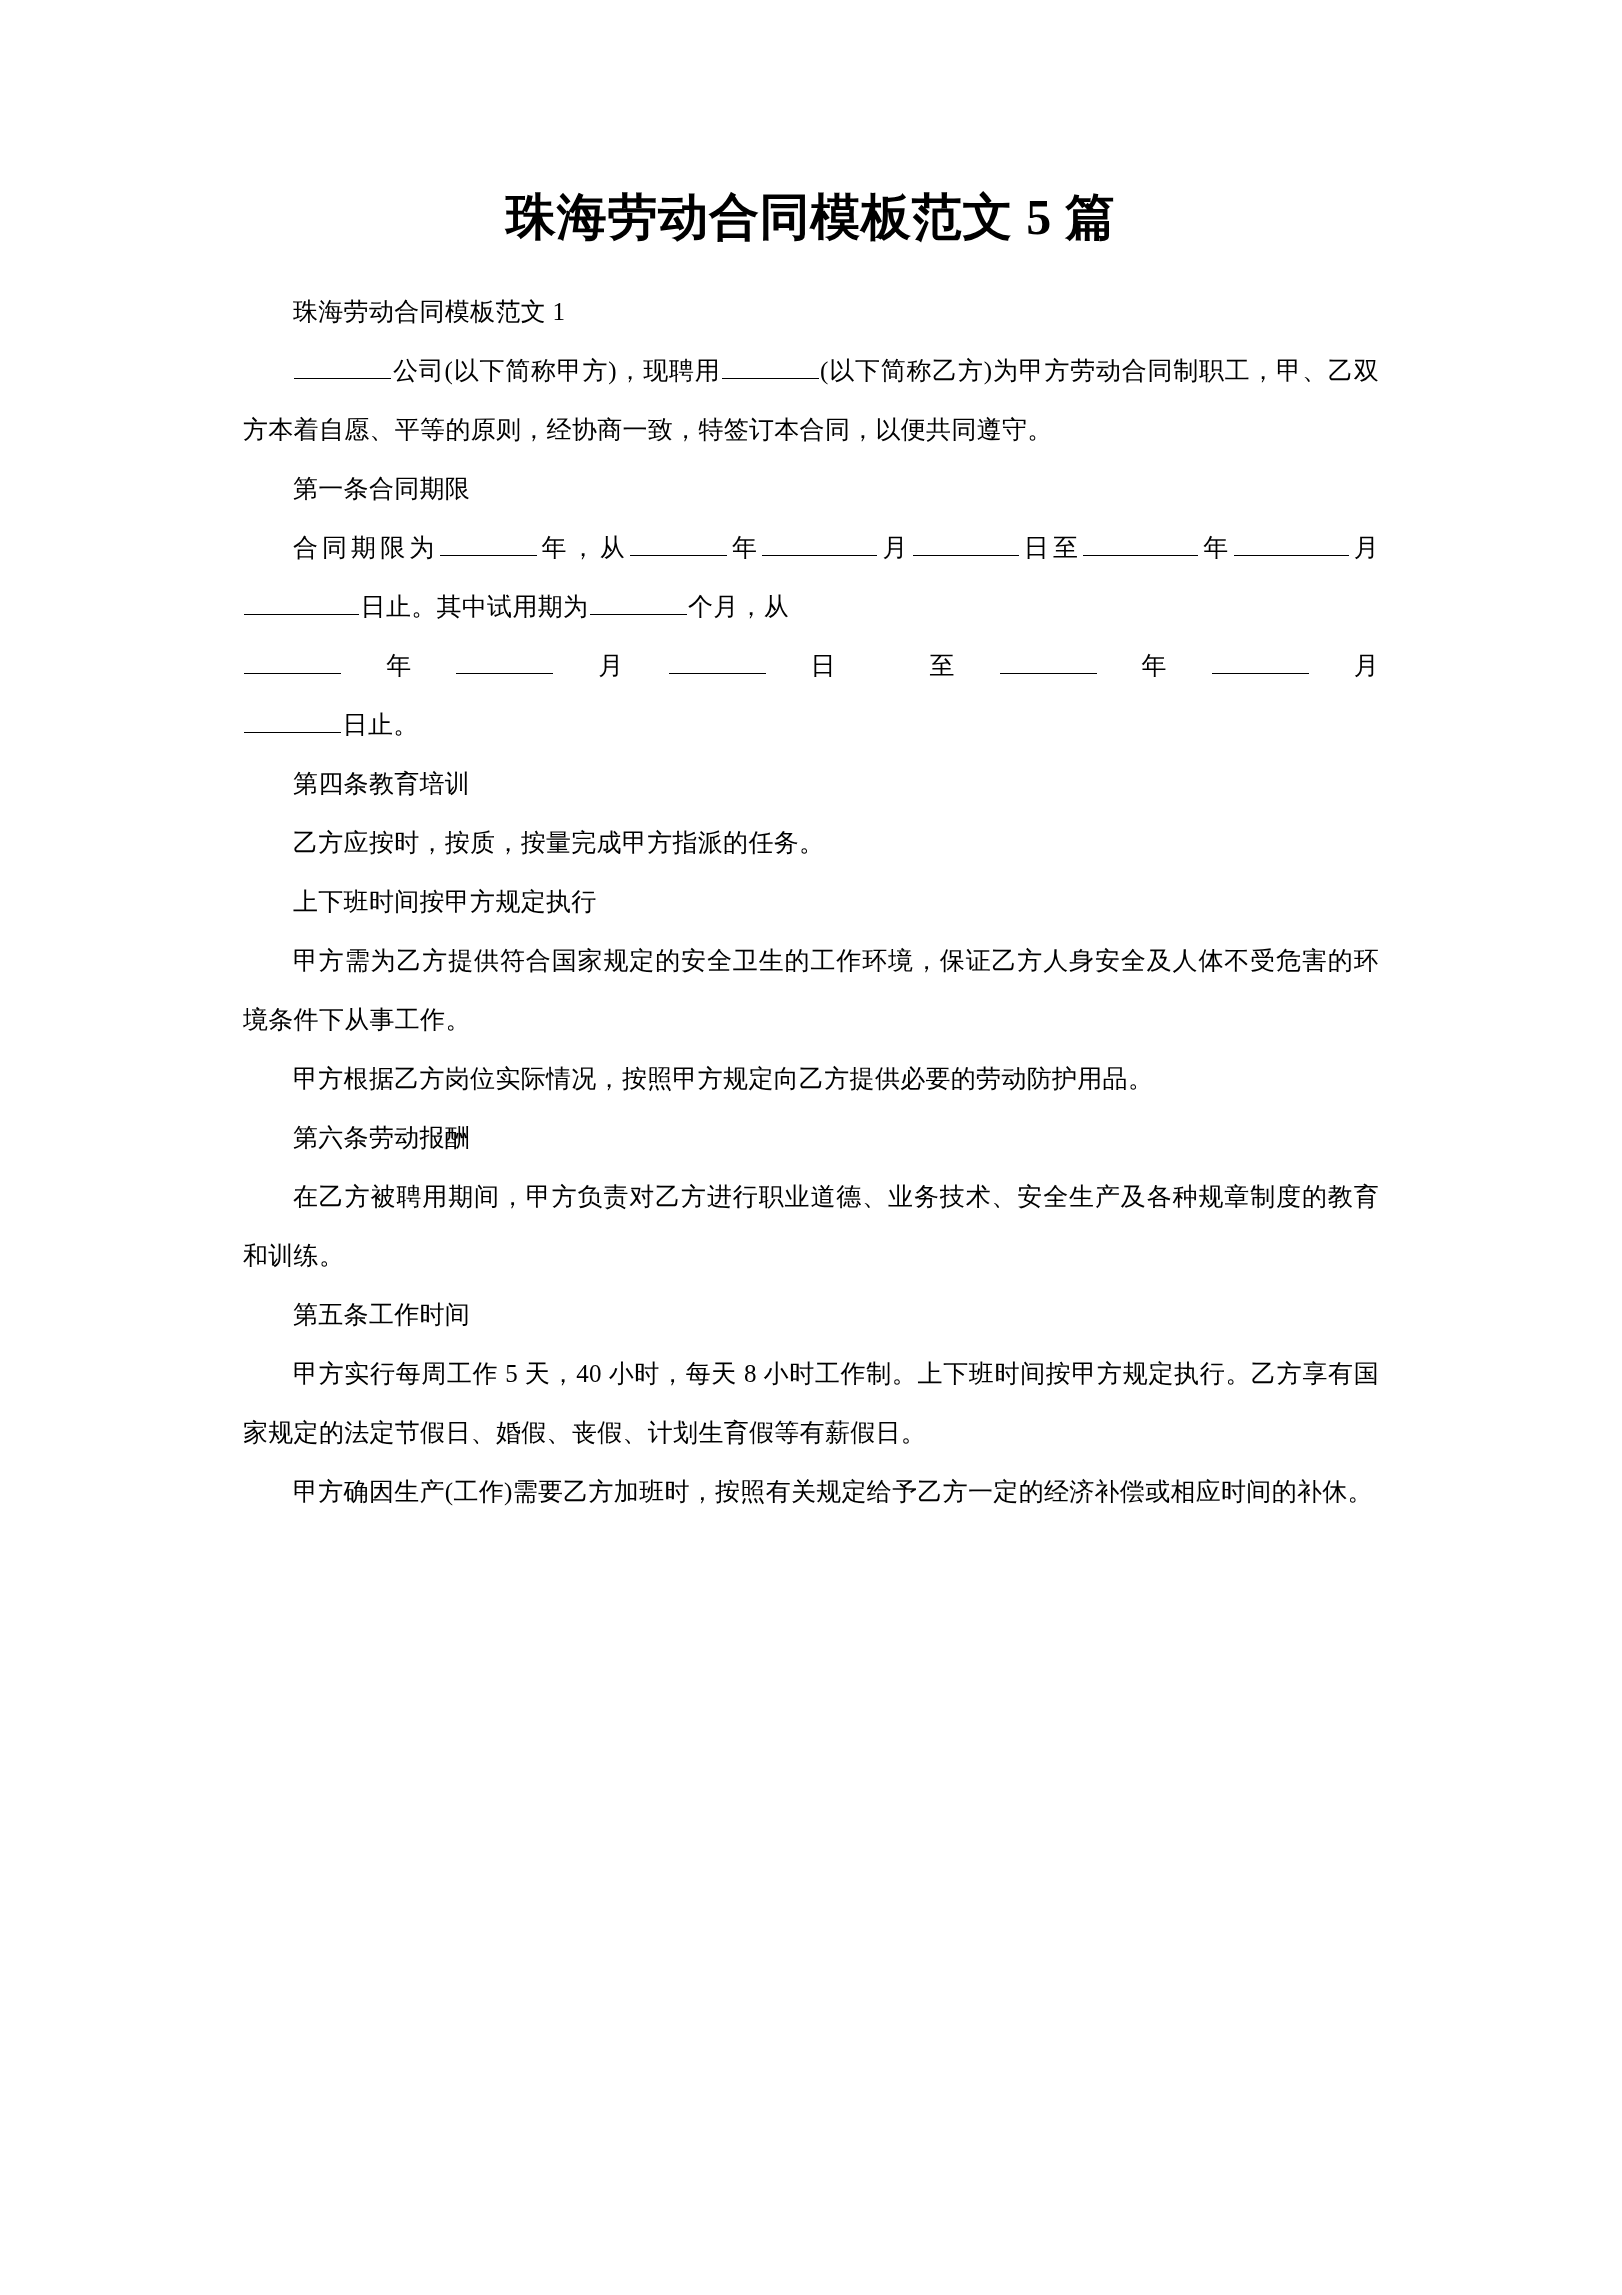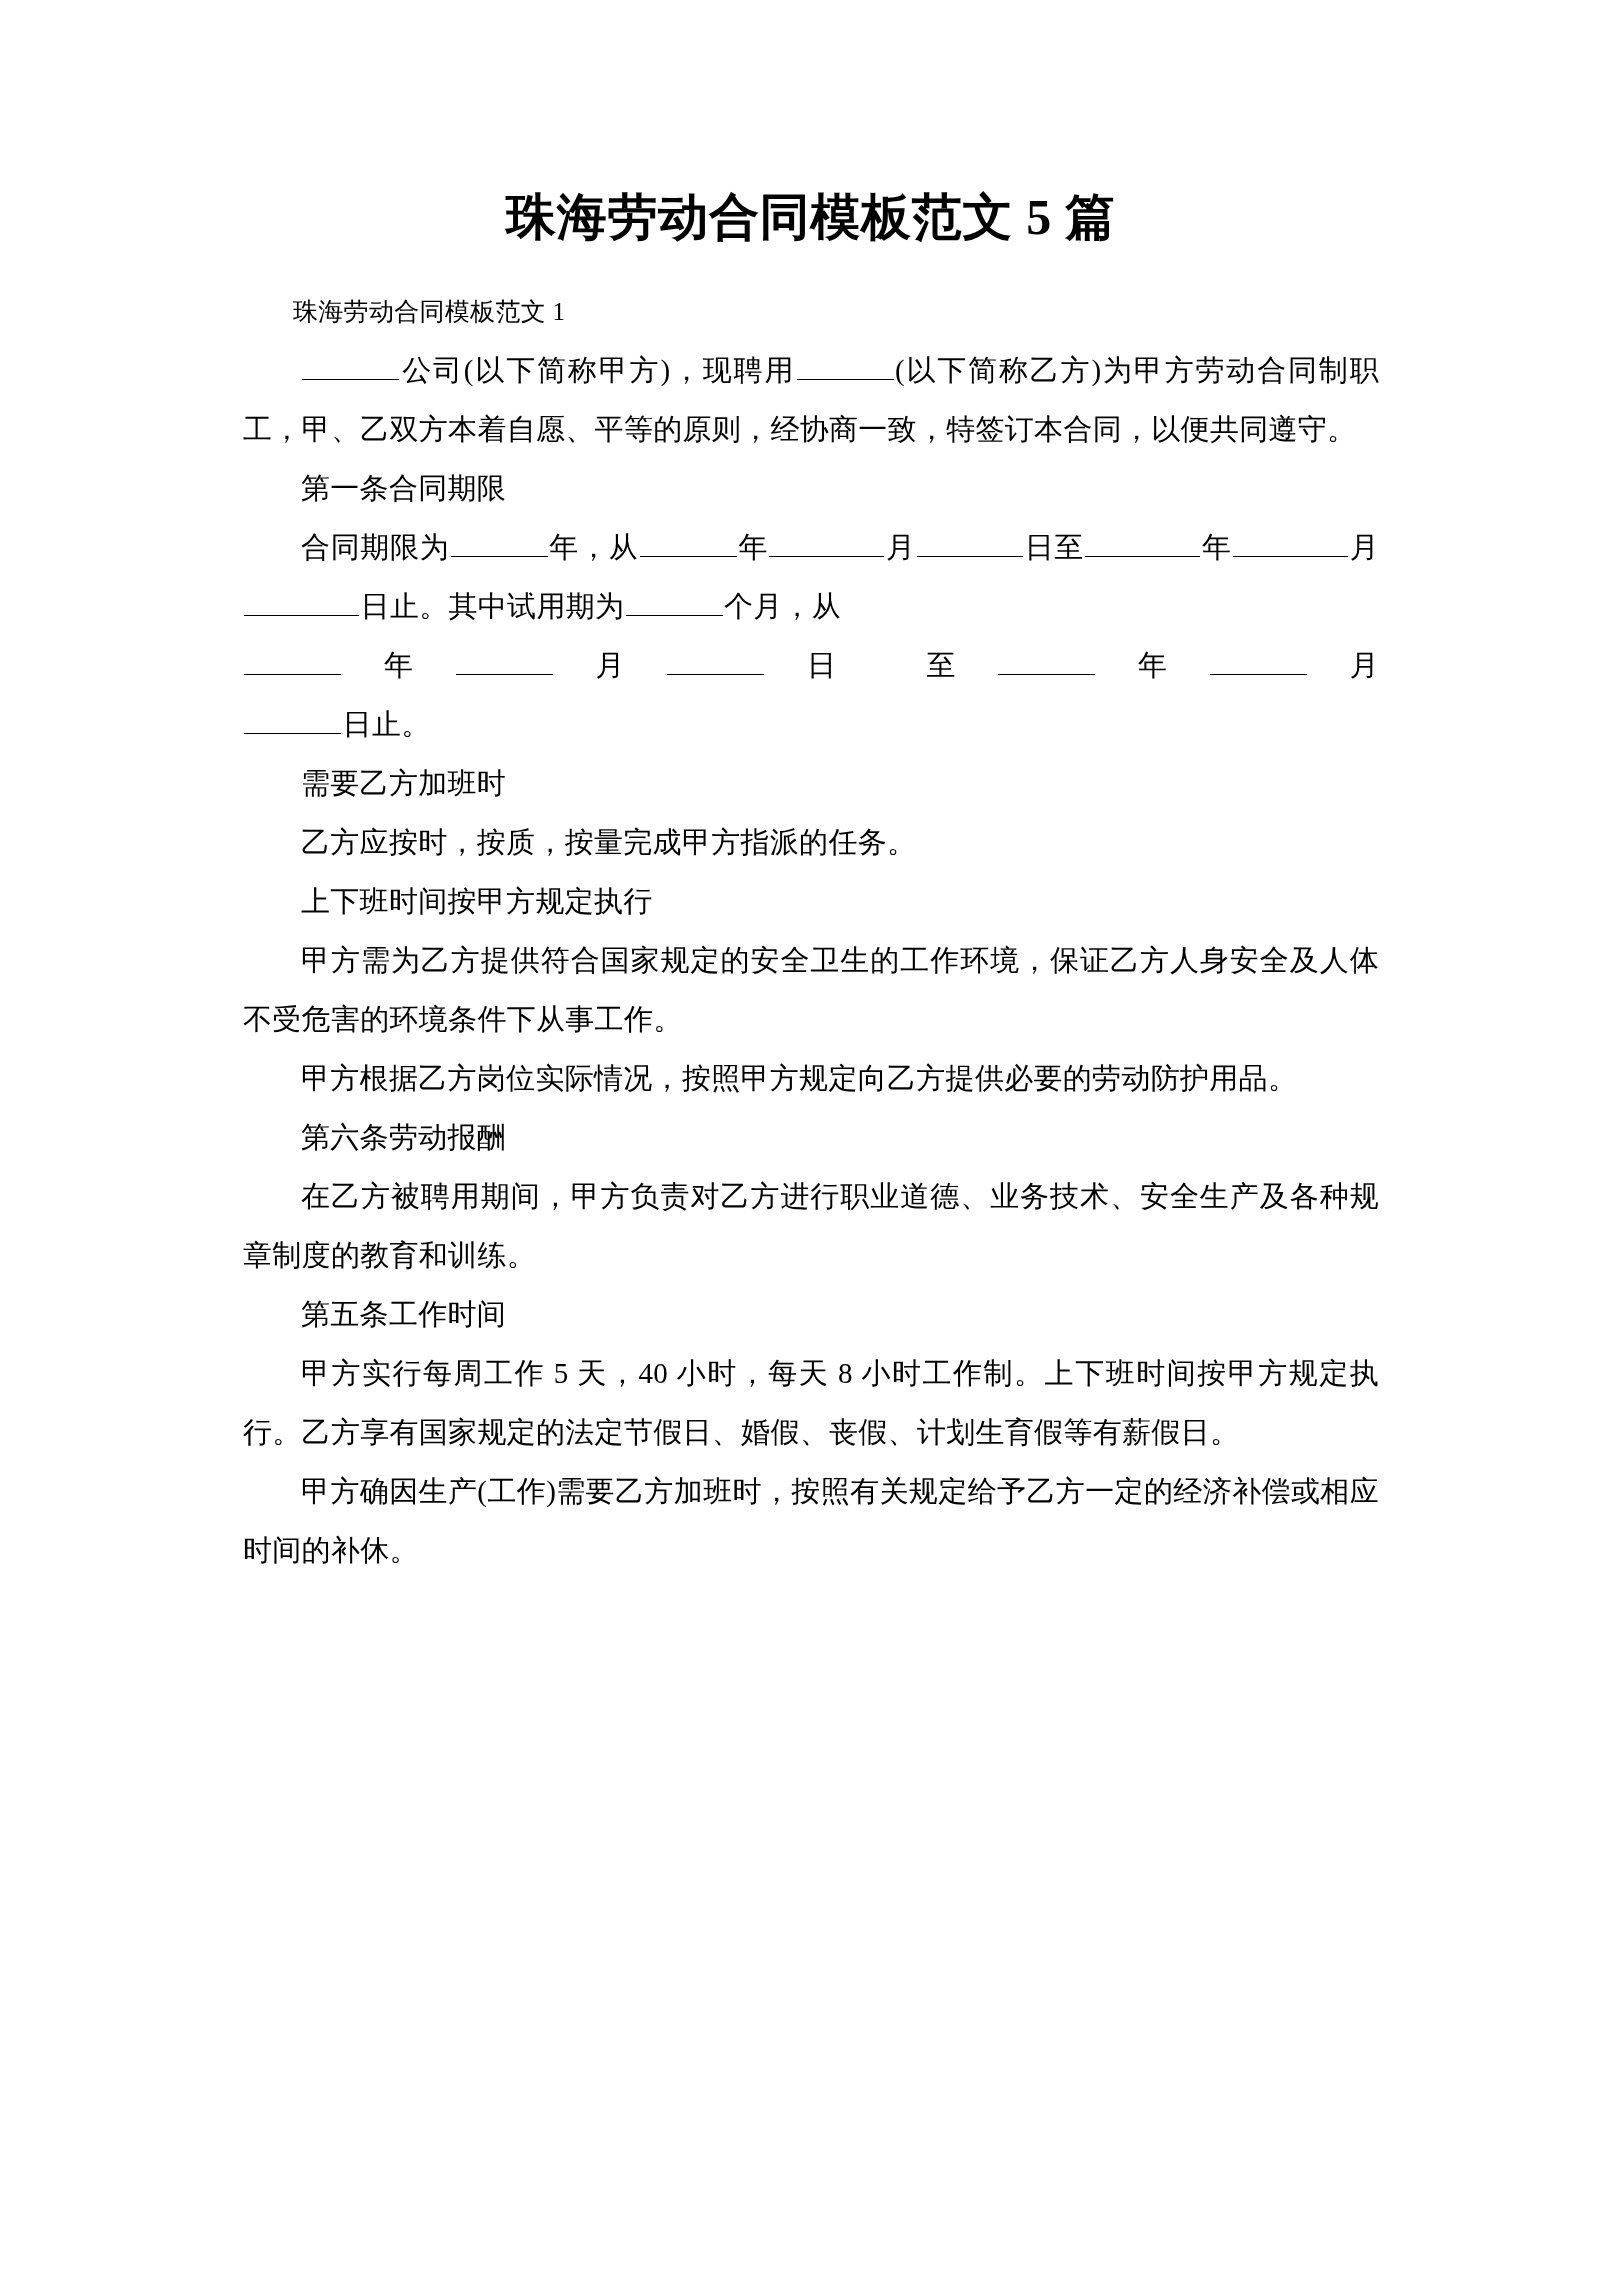--- a/index.html
+++ b/index.html
@@ -45,21 +45,21 @@
   .subtitle {
     font-size: 25px;
     line-height: 59px;
     margin: 0;
     padding-top: 37px;
     text-indent: 2em;
     letter-spacing: 0.3px;
   }
 
   p.para {
-    font-size: 29px;
+    font-size: 25px;
     line-height: 59px;
     margin: 0;
     text-align: justify;
     text-justify: inter-ideograph;
     text-indent: 2em;
     letter-spacing: 0.3px;
     word-break: break-all;
   }
 
   
@@ -91,21 +91,21 @@
     <h1 class="doc-title">珠海劳动合同模板范文 5 篇</h1>
 
     <p class="subtitle">珠海劳动合同模板范文 1</p>
 
     <p class="para"><span class="blank w1"></span><span>公司(以下简称甲方)，现聘用</span><span class="blank w1"></span><span>(以下简称乙方)为甲方劳动合同制职工，甲、乙双方本着自愿、平等的原则，经协商一致，特签订本合同，以便共同遵守。</span></p>
 
     <p class="para">第一条合同期限</p>
 
     <p class="para"><span>合同期限为</span><span class="blank w1"></span><span>年，从</span><span class="blank w1"></span><span>年</span><span class="blank w3"></span><span>月</span><span class="blank w2"></span><span>日至</span><span class="blank w3"></span><span>年</span><span class="blank w3"></span><span>月</span><span class="blank w3"></span><span>日止。其中试用期为</span><span class="blank w1"></span><span>个月，从</span><span class="spread"><span class="blank w1"></span><span>年</span><span class="blank w1"></span><span>月</span><span class="blank w1"></span><span>日 至</span><span class="blank w1"></span><span>年</span><span class="blank w1"></span><span>月</span></span><span class="blank w1"></span><span>日止。</span></p>
 
-    <p class="para">需要乙方加班时</p>
+    <p class="para">第四条教育培训</p>
 
 
 
     <p class="para">乙方应按时，按质，按量完成甲方指派的任务。</p>
 
     <p class="para">上下班时间按甲方规定执行</p>
 
     <p class="para">甲方需为乙方提供符合国家规定的安全卫生的工作环境，保证乙方人身安全及人体不受危害的环境条件下从事工作。</p>
 
     <p class="para">甲方根据乙方岗位实际情况，按照甲方规定向乙方提供必要的劳动防护用品。</p>

